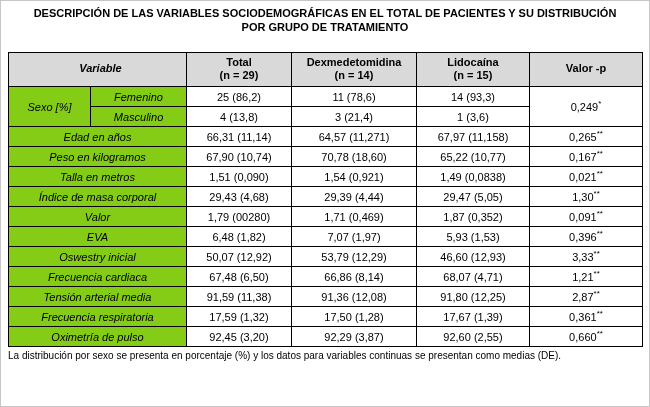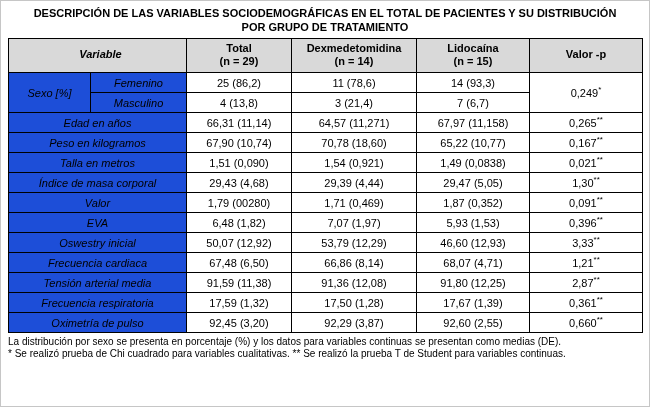--- a/index.html
+++ b/index.html
@@ -17,21 +17,21 @@
     pointer-events: none;
   }
   .page { padding: 5px 8px 0 8px; }
   .title {
     text-align: center; font-weight: bold;
     font-size: 11.5px; line-height: 1.15;
   }
   .caption {
     text-align: center; font-weight: bold;
     font-size: 11px; line-height: 1.25;
-    margin: 2px 0 3px 0;
+    margin: 2px 0 17px 0;
     white-space: pre-line;
   }
   table {
     border-collapse: collapse;
     table-layout: fixed;
     width: 634px;
   }
   th, td {
     border: 1px solid #000;
     font-size: 11px;
@@ -43,21 +43,21 @@
   th {
     background: #d9d9d9;
     font-weight: bold;
     white-space: pre-line;
     padding: 3px 2px;
     line-height: 1.25;
   }
   th.italic { font-style: italic; padding-left: 8px; }
   td { height: 19px; }
   td.var {
-    background: #1d4ed8;
+    background: #84cc16;
     font-style: italic;
   }
   sup { font-size: 8px; vertical-align: super; line-height: 0; }
   .footnotes {
     margin-top: 3px;
     font-size: 10px;
     line-height: 1.22;
     text-align: left;
   }
   .footnotes p { margin: 0; }
@@ -99,21 +99,21 @@
           <td class="var">Femenino</td>
           <td>25 (86,2)</td>
           <td>11 (78,6)</td>
           <td>14 (93,3)</td>
           <td rowspan="2">0,249<sup>*</sup></td>
         </tr>
         <tr>
           <td class="var">Masculino</td>
           <td>4 (13,8)</td>
           <td>3 (21,4)</td>
-          <td>7 (6,7)</td>
+          <td>1 (3,6)</td>
         </tr>
         <tr>
           <td colspan="2" class="var">Edad en años</td>
           <td>66,31 (11,14)</td>
           <td>64,57 (11,271)</td>
           <td>67,97 (11,158)</td>
           <td>0,265<sup>**</sup></td>
         </tr>
         <tr>
           <td colspan="2" class="var">Peso en kilogramos</td>
@@ -183,16 +183,15 @@
           <td>92,45 (3,20)</td>
           <td>92,29 (3,87)</td>
           <td>92,60 (2,55)</td>
           <td>0,660<sup>**</sup></td>
         </tr>
       </tbody>
   </table>
 
   <div class="footnotes">
     <p>La distribución por sexo se presenta en porcentaje (%) y los datos para variables continuas se presentan como medias (DE).</p>
-    <p>* Se realizó prueba de Chi cuadrado para variables cualitativas. ** Se realizó la prueba T de Student para variables continuas.</p>
   </div>
 
 </div>
 
 </body></html>

